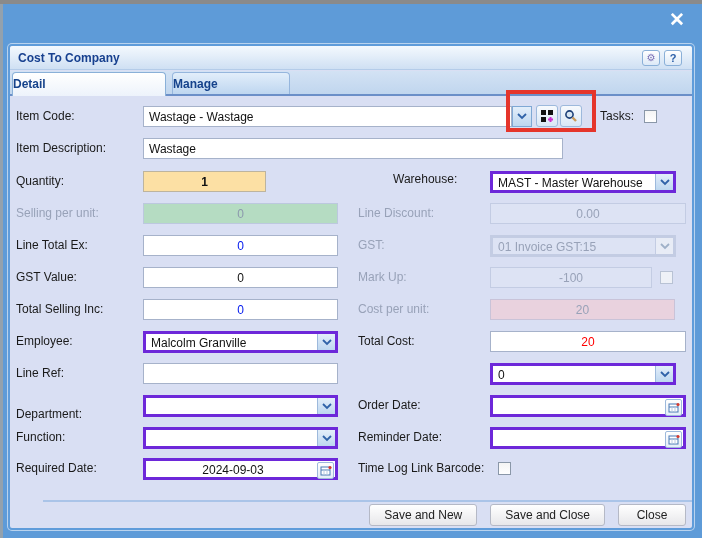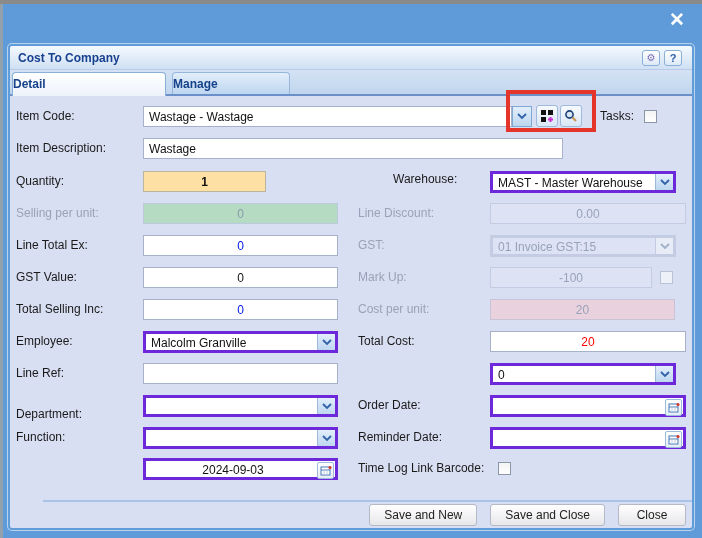--- a/index.html
+++ b/index.html
@@ -221,20 +221,21 @@
           <svg width="12" height="12">
             <rect x="1" y="2" width="9" height="8" fill="#fff" stroke="#4a7ab5" stroke-width="1"></rect>
             <line x1="1" y1="5" x2="10" y2="5" stroke="#4a7ab5"></line>
             <line x1="4" y1="5" x2="4" y2="10" stroke="#b9cbe2"></line>
             <line x1="7" y1="5" x2="7" y2="10" stroke="#b9cbe2"></line>
             <circle cx="10" cy="2.5" r="1.6" fill="#d63a2f"></circle>
           </svg>
         </div>
       </div>
 
+      <span class="lbl" style="left:6px; top:360px;">Required Date:</span>
       <div class="combo" style="left:133px; top:360px; width:195px; background:#fff;text-align:center;">
         <span class="txt">2024-09-03</span>
         <div class="datebtn">
           <svg width="12" height="12">
             <rect x="1" y="2" width="9" height="8" fill="#fff" stroke="#4a7ab5" stroke-width="1"></rect>
             <line x1="1" y1="5" x2="10" y2="5" stroke="#4a7ab5"></line>
             <line x1="4" y1="5" x2="4" y2="10" stroke="#b9cbe2"></line>
             <line x1="7" y1="5" x2="7" y2="10" stroke="#b9cbe2"></line>
             <circle cx="10" cy="2.5" r="1.6" fill="#d63a2f"></circle>
           </svg>

